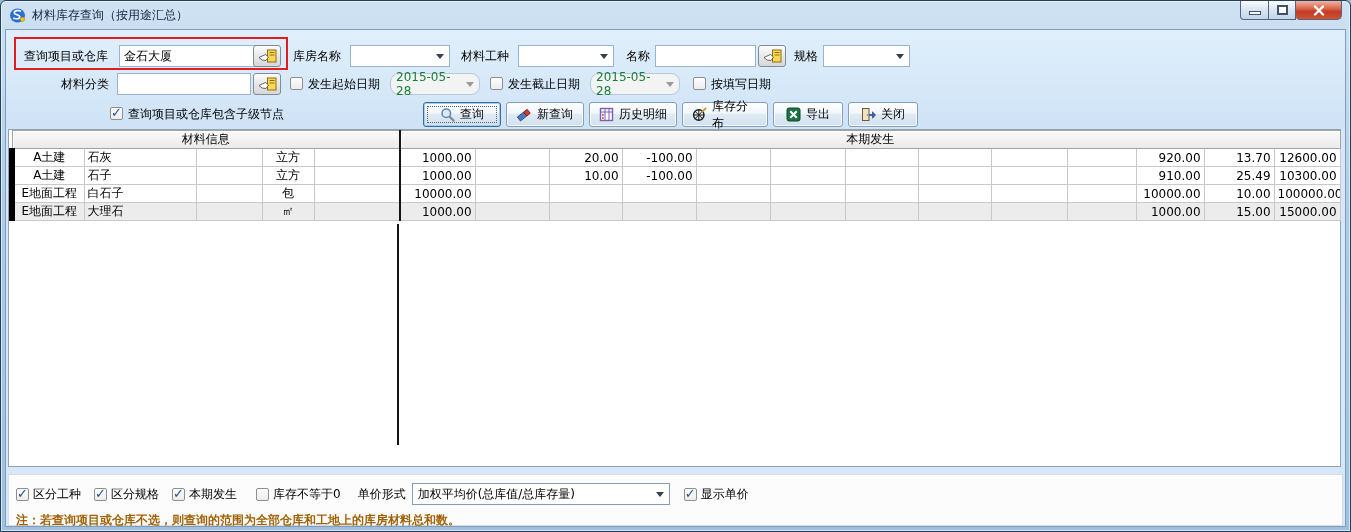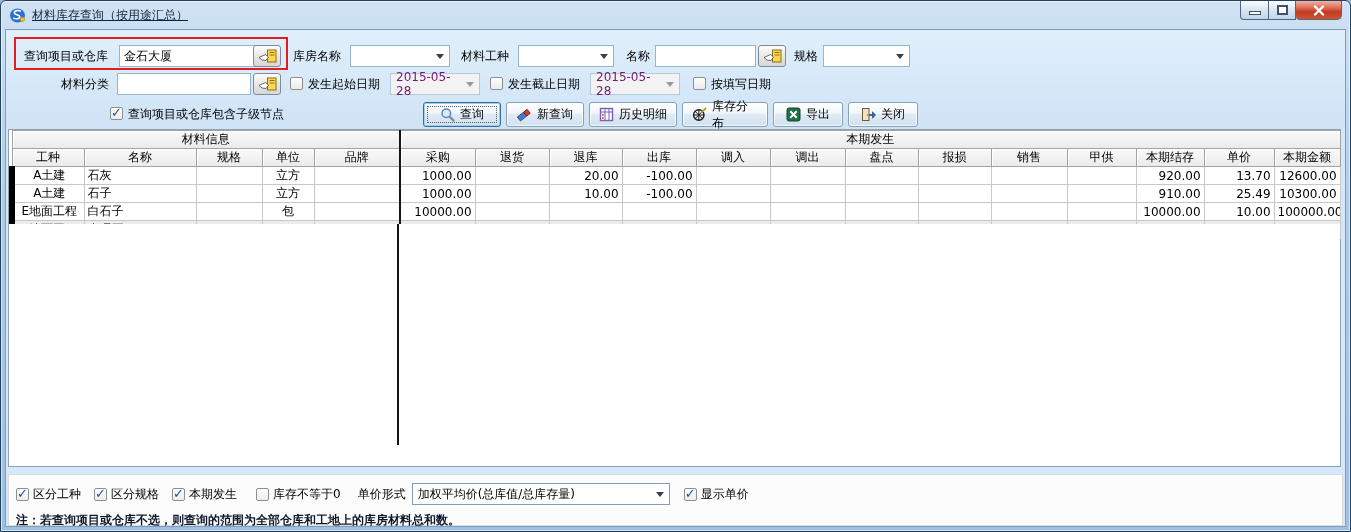--- a/index.html
+++ b/index.html
@@ -4,21 +4,21 @@
 <style>
   * { margin:0; padding:0; box-sizing:border-box; font-family:"DejaVu Sans","Liberation Sans",sans-serif; }
   html,body { background:#9eb8d2; }
   .window { position:relative; width:1351px; height:532px;
     background:linear-gradient(#cfe2f3,#aecbe7 40%,#9fc0e0); border:1px solid #22405f;
     border-radius:6px 6px 0 0; box-shadow:inset 0 0 0 1px rgba(255,255,255,.55); overflow:hidden; }
 
   
   .titlebar { position:absolute; top:0; left:0; right:0; height:28px; display:flex; align-items:center; padding:0 8px; }
   .app-icon { width:17px; height:17px; display:inline-block; }
-  .title-text { margin-left:6px; font-size:12px; color:#10243c;text-decoration:underline; }
+  .title-text { margin-left:6px; font-size:12px; color:#10243c; }
   .win-controls { position:absolute; top:0; right:8px; display:flex; }
   .wbtn { height:19px; display:flex; align-items:center; justify-content:center;
     border:1px solid #51657e; border-top:none; }
   .wbtn.min { width:29px; border-radius:0 0 0 4px; background:linear-gradient(#fdfeff,#dbe7f3 45%,#c2d5e9); }
   .wbtn.max { width:27px; border-left:none; background:linear-gradient(#fdfeff,#dbe7f3 45%,#c2d5e9); }
   .wbtn.close { width:46px; border-left:none; border-radius:0 0 5px 4px;
     background:linear-gradient(#efb4a6,#dd6a50 40%,#c03a24 60%,#d0552f); }
   .glyph-min { width:12px; height:4px; background:#fff; border:1px solid #41506b; margin-top:6px; }
   .glyph-max { width:11px; height:10px; border:2px solid #41506b; background:#fff; }
 
@@ -28,21 +28,21 @@
 
   
   .filter-panel { position:relative; height:99px; background:linear-gradient(#e0effb,#cfe3f6); font-size:12px; }
   .flabel { position:absolute; height:22px; line-height:22px; color:#000; white-space:nowrap; }
   .tinput { position:absolute; height:22px; border:1px solid #97b5d1; background:#fff; font-size:12px; padding:0 4px; color:#000; }
   .browse-btn { position:absolute; width:28px; height:22px; border:1px solid #7e8b99; border-radius:3px;
     background:linear-gradient(#fdfdfd,#e8e8e8 50%,#d7d7d7); display:flex; align-items:center; justify-content:center; cursor:pointer; }
   .combo { position:absolute; height:22px; background:#fff; border:1px solid #97b5d1; display:flex;
     align-items:center; justify-content:space-between; padding:0 5px; font-size:12px; color:#000; }
   .combo .arr { width:0; height:0; border-left:4px solid transparent; border-right:4px solid transparent; border-top:5px solid #37404a; margin-left:6px; }
-  .combo.disabled { background:#f3f3f3; color:#701a75; border-color:#b6c9da; }
+  .combo.disabled { background:#f3f3f3; color:#15803d; border-color:#b6c9da;border-radius:9px; }
   .combo.disabled .arr { border-top-color:#9a9a9a; }
   .annotation { position:absolute; left:8px; top:7px; width:274px; height:33px; border:2px solid #e21d1d; z-index:6; pointer-events:none; }
 
   .cb { width:13px; height:13px; display:inline-block; border:1px solid #8e8f8f; border-radius:2px;
     background:linear-gradient(#fdfdfd,#ececec); position:relative; flex:none; cursor:pointer; }
   .cb.checked::after { content:"✓"; position:absolute; left:0px; top:-3px; font-size:13px; font-weight:bold; color:#20508d; }
   .cb-abs { position:absolute; }
   .cb-item { display:flex; align-items:center; }
   .cb-item .cb { margin-right:4px; }
 
@@ -74,21 +74,21 @@
   .total-box { position:absolute; right:3px; top:1px; width:72px; height:18px; border:1px solid #9a9a9a;
     background:#fdfdfd; font-size:12px; text-align:right; padding:1px 3px 0 0; color:#000; }
 
   
   .bottom-panel { position:absolute; left:2px; right:2px; top:444px; bottom:0; background:#fcfcfc; border:1px solid #d8dde2; }
   .opts { display:flex; align-items:center; padding:8px 0 0 7px; font-size:12px; }
   .opts .cb-item { margin-right:13px; }
   .opts .gap-big { margin-left:6px; margin-right:17px; }
   .price-label { margin-right:6px; }
   .price-combo { position:static; display:inline-flex; width:258px; height:22px; margin-right:14px; border-color:#7f9db9; }
-  .note { margin:7px 0 0 7px; font-size:12px; font-weight:bold; color:#0f172a; white-space:nowrap; }
+  .note { margin:7px 0 0 7px; font-size:12px; font-weight:bold; color:#a16207; white-space:nowrap; }
 </style>
 </head>
 <body>
 
 <div class="window">
 
   <div class="titlebar">
     <span class="app-icon">
       <svg width="17" height="17" viewBox="0 0 16 16">
         <ellipse cx="8" cy="8" rx="7" ry="6.6" fill="#2a6fd1"></ellipse>
@@ -258,40 +258,20 @@
             <col style="width:69px">
           <col style="width:68px">
             <col style="width:70px">
             <col style="width:66px">
         </colgroup>
         <thead>
           <tr>
             <th colspan="5" class="sep">材料信息</th>
             <th colspan="13">本期发生</th>
           </tr>
-          <tr>
-              <th>工种</th>
-              <th>名称</th>
-              <th>规格</th>
-              <th>单位</th>
-              <th class="sep">品牌</th>
-              <th>采购</th>
-              <th>退货</th>
-              <th>退库</th>
-              <th>出库</th>
-              <th>调入</th>
-              <th>调出</th>
-              <th>盘点</th>
-              <th>报损</th>
-              <th>销售</th>
-              <th>甲供</th>
-              <th>本期结存</th>
-              <th>单价</th>
-              <th>本期金额</th>
-            </tr>
         </thead>
         <tbody>
             <tr>
               <td class="a-c">A土建</td>
               <td class="a-l">石灰</td>
               <td class="a-l"></td>
               <td class="a-c">立方</td>
               <td class="a-l sep"></td>
               <td class="a-r">1000.00</td>
               <td class="a-r"></td>

